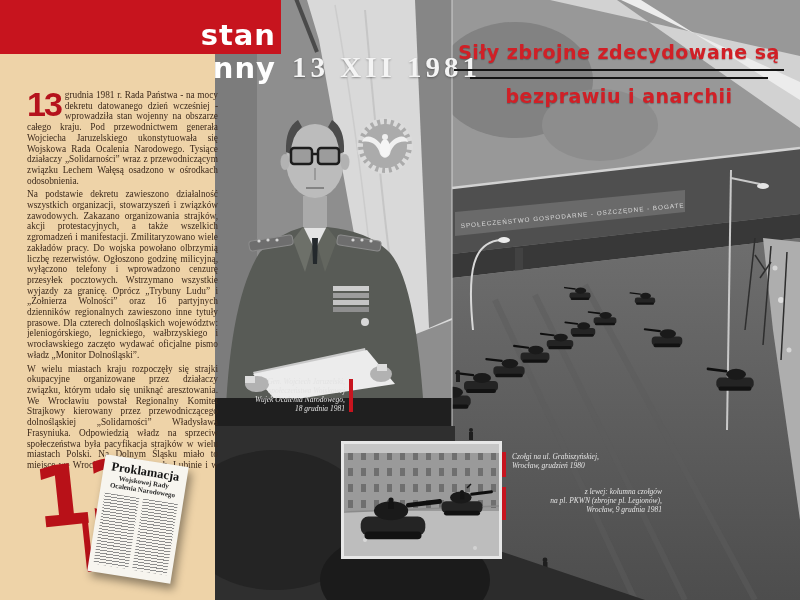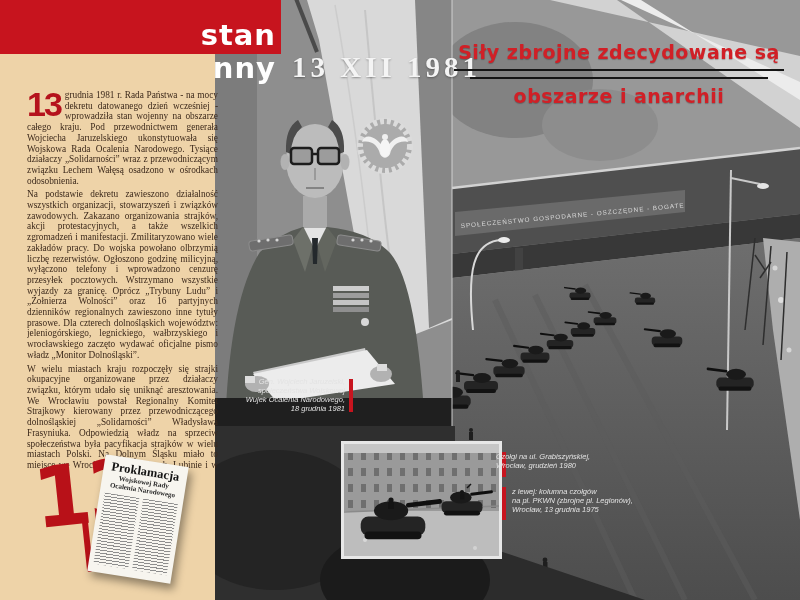--- a/index.html
+++ b/index.html
@@ -47,28 +47,28 @@
       box-sizing:border-box;text-align:center;}
   .doc-title{font-family:"Liberation Serif",serif;font-weight:bold;font-size:12.5px;
       line-height:13px;color:#141414;}
   .doc-sub{font-family:"Liberation Serif",serif;font-weight:bold;font-size:7px;
       line-height:8px;color:#2b2b2b;}
   .doc-cols{display:flex;gap:4px;margin-top:4px;height:72px;}
   .doc-cols i{flex:1;display:block;
       background:repeating-linear-gradient(#8d8d8d 0 1px,transparent 1px 3px);}
 
   
-  .cap{position:absolute;font-family:Liberation Sans, sans-serif;font-style:italic;
+  .cap{position:absolute;font-family:Liberation Serif, serif;font-style:italic;
       font-size:7.5px;line-height:9px;color:#e3e3e3;}
   .cap-jaruzelski{left:233px;top:377px;width:112px;text-align:right;}
   .capbar{position:absolute;width:4px;background:#c7141e;}
   .capbar-j{left:349px;top:379px;height:33px;}
-  .cap-street{left:496px;top:452px;width:140px;text-align:left;}
+  .cap-street{left:512px;top:452px;width:140px;text-align:left;}
   .capbar-s{left:502px;top:452px;height:25px;}
-  .cap-column{left:512px;top:487px;width:150px;text-align:left;}
+  .cap-column{left:512px;top:487px;width:150px;text-align:right;}
   .capbar-c{left:502px;top:487px;height:33px;}
 </style>
 </head>
 <body>
 
 <div class="page">
 
   <svg class="photo-svg" viewBox="0 0 585 600" xmlns="http://www.w3.org/2000/svg">
     <defs>
       <linearGradient id="stg" x1="0" y1="0" x2="0" y2="1">
@@ -247,21 +247,21 @@
   </svg>
 
   <div class="red-bar"></div>
   <div class="title-stan">stan wojenny</div>
   <div class="title-date">13 XII 1981</div>
 
   <div class="headline">
     <div class="hl">Siły zbrojne zdecydowane są</div>
     <div class="rule r1"></div>
     <div class="rule r2"></div>
-    <div class="hl">obszarze i anarchii</div>
+    <div class="hl">bezprawiu i anarchii</div>
   </div>
 
   <div class="sidebar"></div>
   <div class="article">
     <p>
       <span class="dropcap">13</span>
       <span>grudnia 1981 r. Rada Państwa - na mocy dekretu datowanego dzień wcześniej - wprowadziła stan wojenny na obszarze całego kraju. Pod przewodnictwem generała Wojciecha Jaruzelskiego ukonstytuowała się Wojskowa Rada Ocalenia Narodowego. Tysiące działaczy „Solidarności” wraz z przewodniczącym związku Lechem Wałęsą osadzono w ośrodkach odosobnienia.</span>
     </p>
     <p>Na podstawie dekretu zawieszono działalność wszystkich organizacji, stowarzyszeń i związków zawodowych. Zakazano organizowania strajków, akcji protestacyjnych, a także wszelkich zgromadzeń i manifestacji. Zmilitaryzowano wiele zakładów pracy. Do wojska powołano olbrzymią liczbę rezerwistów. Ogłoszono godzinę milicyjną, wyłączono telefony i wprowadzono cenzurę przesyłek pocztowych. Wstrzymano wszystkie wyjazdy za granicę. Oprócz „Trybuny Ludu” i „Żołnierza Wolności” oraz 16 partyjnych dzienników regionalnych zawieszono inne tytuły prasowe. Dla czterech dolnośląskich województw: jeleniogórskiego, legnickiego, wałbrzyskiego i wrocławskiego zaczęto wydawać oficjalne pismo władz „Monitor Dolnośląski”.</p>
     <p>W wielu miastach kraju rozpoczęły się strajki okupacyjne organizowane przez działaczy związku, którym udało się uniknąć aresztowania. We Wrocławiu powstał Regionalny Komitet Strajkowy kierowany przez przewodniczącego dolnośląskiej „Solidarności” Władysława Frasyniuka. Odpowiedzią władz na sprzeciw społeczeństwa była pacyfikacja strajków w wielu miastach Polski. Na Dolnym Śląsku miało to miejsce we Wrocławiu, Polkowicach, Lubinie i w Wałbrzychu. W krwawy sposób stłumiono strajk w katowickiej kopalni „Wujek”. Od kul specjalnego plutonu milicji zginęło tam 9 górników.</p>
@@ -294,16 +294,16 @@
   <div class="capbar capbar-s"></div>
   <div class="cap cap-street">
     <div>Czołgi na ul. Grabiszyńskiej,</div>
     <div>Wrocław, grudzień 1980</div>
   </div>
 
   <div class="capbar capbar-c"></div>
   <div class="cap cap-column">
     <div>z lewej: kolumna czołgów</div>
     <div>na pl. PKWN (zbrojne pl. Legionów),</div>
-    <div>Wrocław, 13 grudnia 1975</div>
+    <div>Wrocław, 9 grudnia 1981</div>
   </div>
 
 </div>
 
 </body></html>

